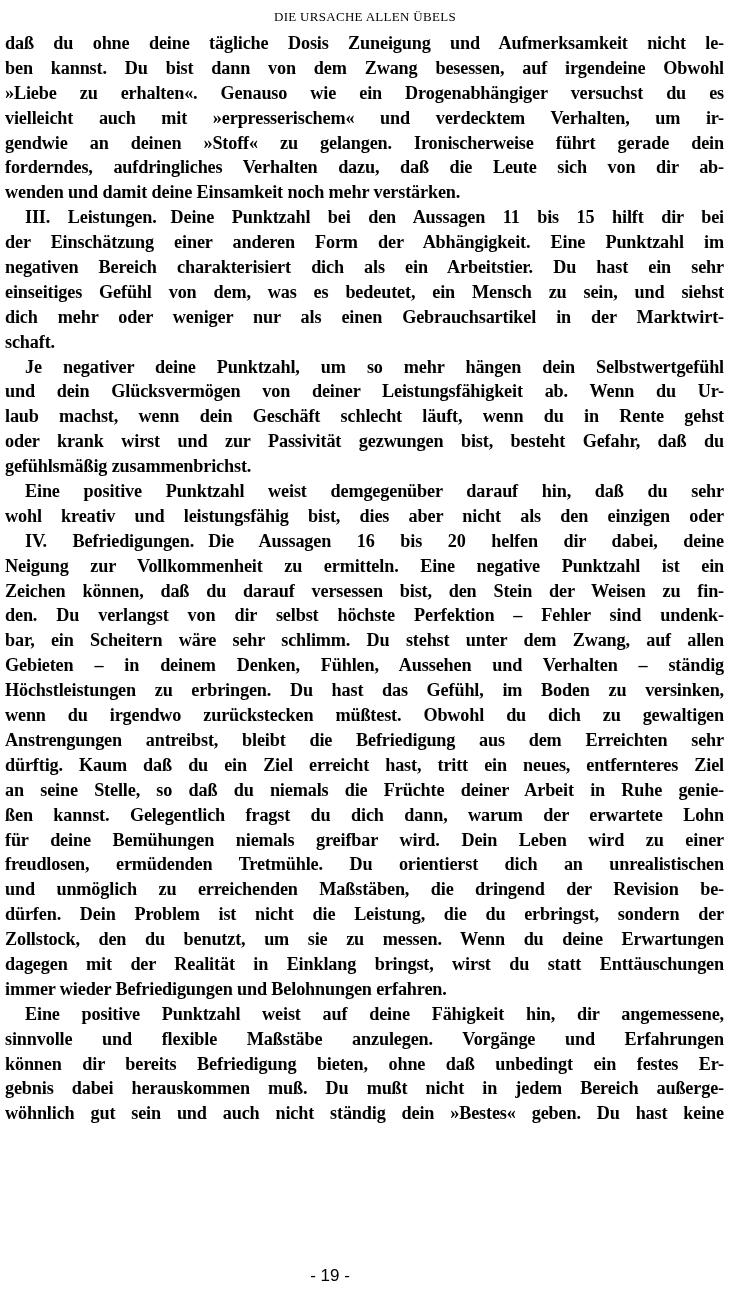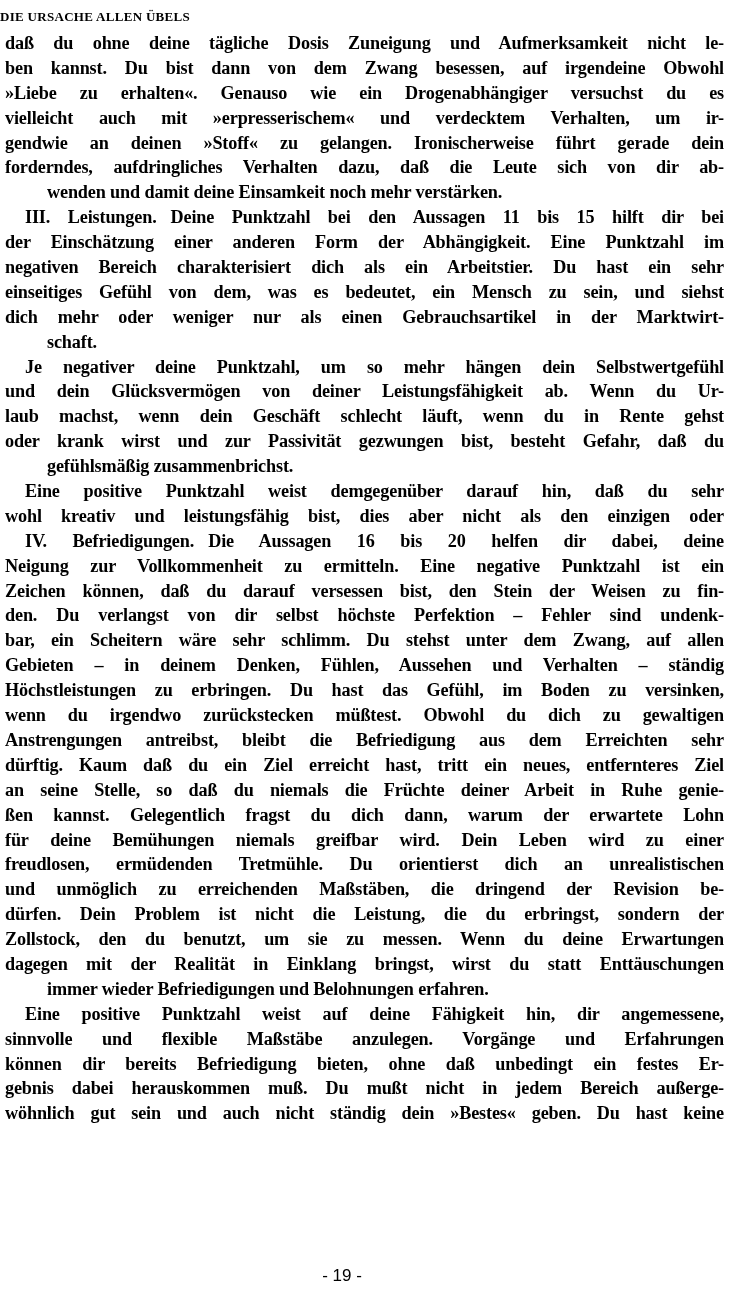--- a/index.html
+++ b/index.html
@@ -20,62 +20,61 @@
       left: 0;
       top: 0;
       width: 730px;
       height: 1302px;
     }
     .running-head {
       position: absolute;
       top: 9px;
       left: 0;
       width: 730px;
+      text-align: center;
       font-size: 13px;
       letter-spacing: 0.3px;
-      font-weight: bold;
+      font-weight: normal;
     }
     .body-text {
       position: absolute;
       top: 31px;
       left: 5px;
       width: 719px;
     }
     .line {
       display: block;
       height: 24.9px;
       line-height: 24.9px;
       font-size: 18.2px;
       font-weight: bold;
       white-space: nowrap;
       text-align: justify;
       text-align-last: justify;
       letter-spacing: -0.15px;
     }
     .line.last {
       text-align-last: left;
-      margin-left: 42px;
     }
     .line.indent {
       padding-left: 20px;
       box-sizing: border-box;
     }
     .section-title {
       font-weight: bold;
       margin-right: 14px;
     }
     .page-number {
       position: absolute;
       top: 1266px;
       left: 0;
       width: 660px;
       text-align: center;
       font-family: "Liberation Sans", "DejaVu Sans", sans-serif;
       font-size: 17px;
-      margin-left: 12px;
     }
   </style>
 </head>
 <body>
 
 <div class="page">
   <div class="running-head">DIE URSACHE ALLEN ÜBELS</div>
 
   <div class="body-text">
     <span class="line">daß du ohne deine tägliche Dosis Zuneigung und Aufmerksamkeit nicht le-</span>

